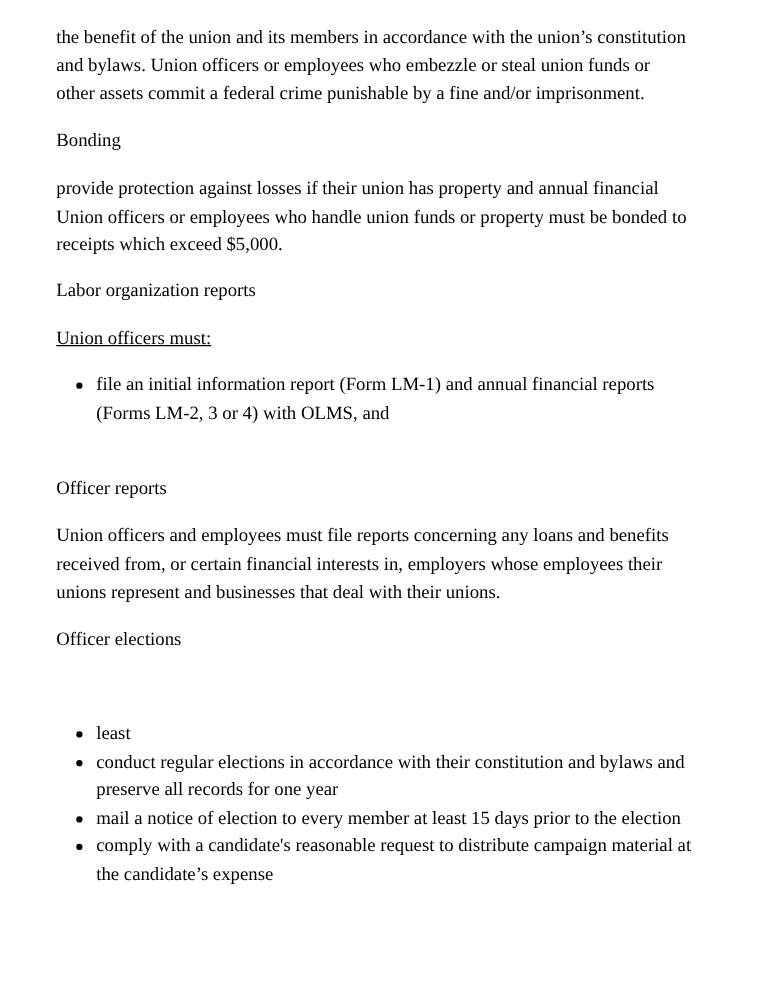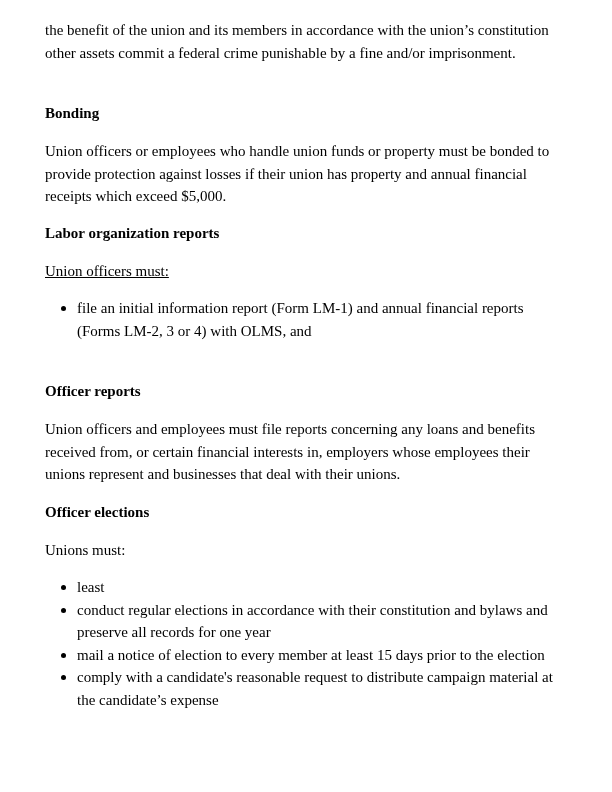--- a/index.html
+++ b/index.html
@@ -6,47 +6,48 @@
     body {
       width: 612px; height: 792px; overflow: hidden;
       font-family: "Liberation Serif", serif;
       color: #000000;
       font-size: 15px;
     }
     .page { position: relative; width: 497px; height: 792px; }
     .block { position: absolute; left: 45px; width: 530px; }
     p { margin: 0; line-height: 22.5px; }
     .line { display: block; white-space: nowrap; line-height: 22.5px; }
-    h3 { margin: 0; font-size: 15px; font-weight: bold; line-height: 22.5px; }
+    h3 { margin: 0; font-size: 15px; font-weight: normal; line-height: 22.5px; }
     ul { margin: 0; padding: 0; list-style: none; }
     li { position: relative; padding-left: 32px; }
     li .bullet {
       position: absolute; left: 16px; top: 9px;
       width: 5px; height: 5px; border-radius: 50%; background: #000;
     }
   </style>
 </head>
 <body>
 
 <div class="page">
 
   <div class="block" style="top:19px;">
     <p>
       <span class="line">the benefit of the union and its members in accordance with the union’s constitution</span>
+      <span class="line">and bylaws. Union officers or employees who embezzle or steal union funds or</span>
       <span class="line">other assets commit a federal crime punishable by a fine and/or imprisonment.</span>
     </p>
   </div>
 
   <div class="block" style="top:102px;">
     <h3>Bonding</h3>
   </div>
   <div class="block" style="top:140px;">
     <p>
+      <span class="line">provide protection against losses if their union has property and annual financial</span>
       <span class="line">Union officers or employees who handle union funds or property must be bonded to</span>
-      <span class="line">provide protection against losses if their union has property and annual financial</span>
       <span class="line">receipts which exceed $5,000.</span>
     </p>
   </div>
 
   <div class="block" style="top:222px;">
     <h3>Labor organization reports</h3>
   </div>
   <div class="block" style="top:260px;text-decoration:underline;">
     <p>Union officers must:</p>
   </div>
@@ -67,23 +68,20 @@
     <h3>Officer elections</h3>
   </div>
 
   <div class="block" style="top:418px;">
     <p>
       <span class="line">Union officers and employees must file reports concerning any loans and benefits</span>
       <span class="line">received from, or certain financial interests in, employers whose employees their</span>
       <span class="line">unions represent and businesses that deal with their unions.</span>
     </p>
   </div>
-  <div class="block" style="top:539px;">
-    <p>Unions must:</p>
-  </div>
   <div class="block" style="top:576px;">
     <ul>
       <li>
         <span class="bullet"></span>
         <span class="line">least</span>
       </li>
       <li>
         <span class="bullet"></span>
         <span class="line">conduct regular elections in accordance with their constitution and bylaws and</span>
         <span class="line">preserve all records for one year</span>

